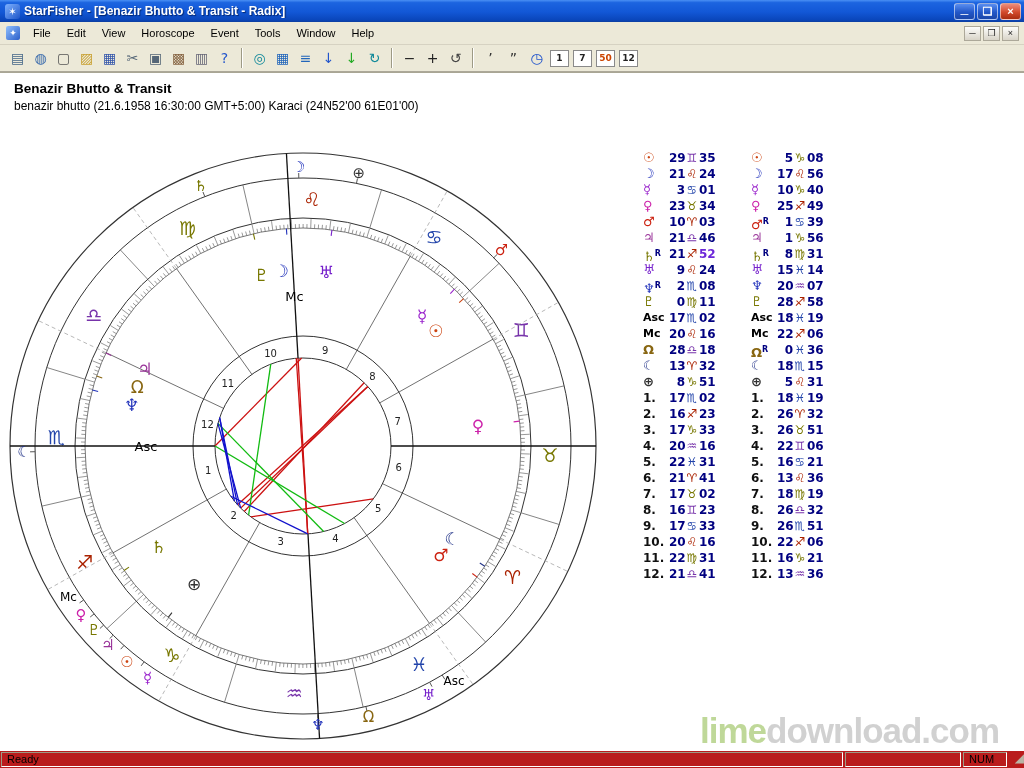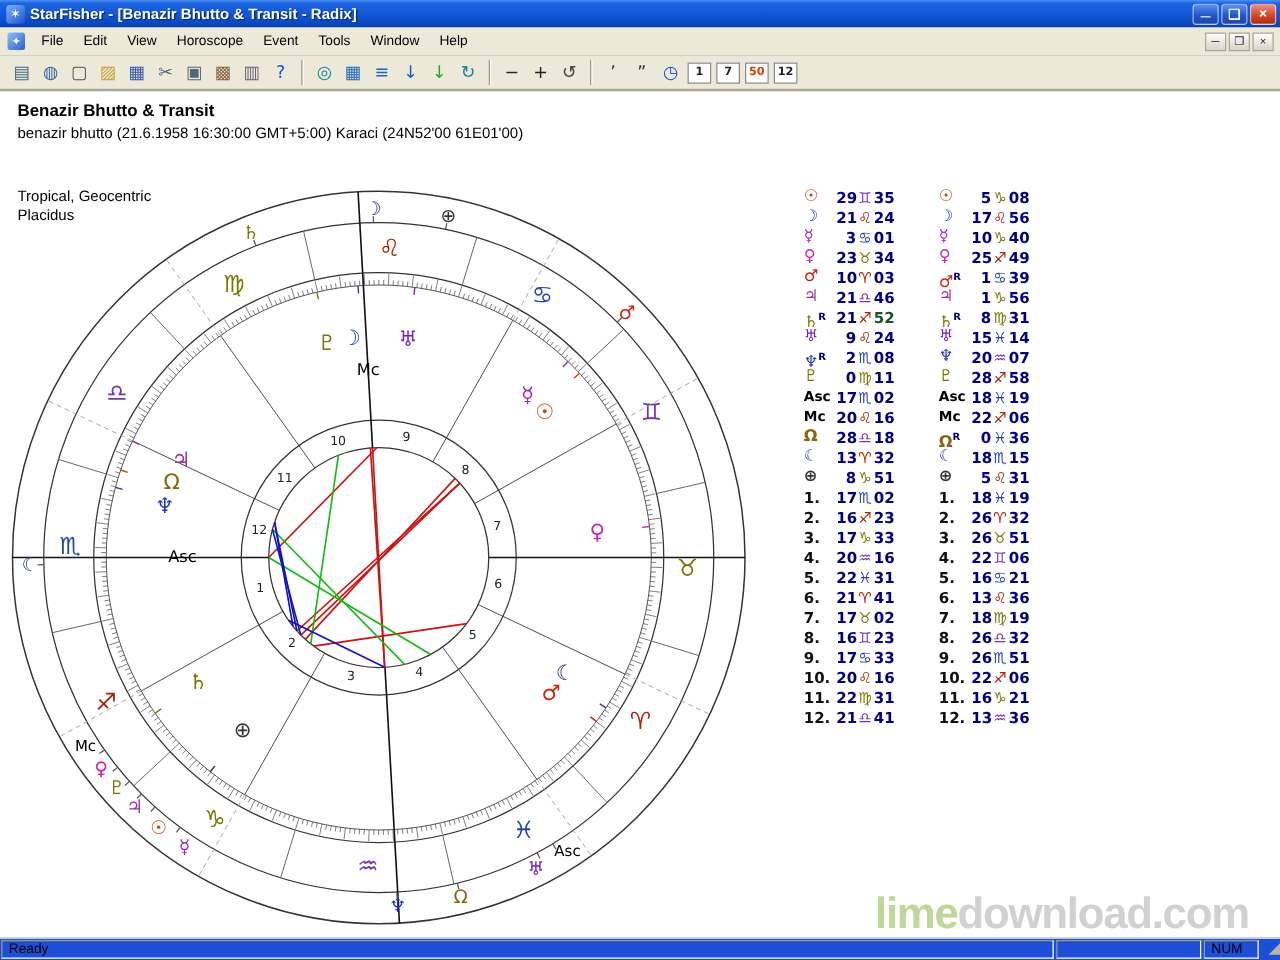--- a/index.html
+++ b/index.html
@@ -60,21 +60,21 @@
   .psign{width:14px;text-align:center;}
   .pmin{width:16px;text-align:left;}
   sup.retro{font-size:8px;vertical-align:super;color:#000080;}
 
   
   .watermark{position:absolute;left:700px;top:638px;z-index:5;font-size:35px;font-weight:bold;
     letter-spacing:-1px;opacity:.9;white-space:nowrap;}
   .wm-lime{color:#b9d48e;} .wm-rest{color:#cdcdcd;}
 
   
-  .statusbar{position:absolute;left:0;top:750px;width:1024px;height:18px;background:#1d4ed8;
+  .statusbar{position:absolute;left:0;top:750px;width:1024px;height:18px;background:#b91c1c;
     border-top:1px solid #fff;display:flex;font-size:11px;color:#000;}
   .sb-panel{border:1px solid;border-color:#9d9a85 #ffffff #ffffff #9d9a85;margin:1px;padding:0 5px;line-height:13px;}
   .sb-ready{flex:1;}
   .sb-mid{width:116px;}
   .sb-num{width:44px;}
   .sb-grip{width:16px;color:#b9b5a5;font-size:12px;line-height:15px;text-align:right;border:none;}
 </style>
 </head>
 <body>
 
@@ -138,24 +138,20 @@
     <div class="tbtn num" style="color: rgb(34, 34, 34);">1</div>
     <div class="tbtn num" style="color: rgb(34, 34, 34);">7</div>
     <div class="tbtn num" style="color: rgb(204, 68, 0);">50</div>
     <div class="tbtn num" style="color: rgb(34, 34, 34);">12</div>
   </div>
 
 <div class="main">
   <div class="chart-title">Benazir Bhutto &amp; Transit</div>
   <div class="chart-line line1">benazir bhutto (21.6.1958 16:30:00 GMT+5:00) Karaci  (24N52'00 61E01'00)</div>
 
-  <div class="info-left">
-    <div>Tropical, Geocentric</div>
-    <div>Placidus</div>
-  </div>
 
   <svg id="wheel" width="600" height="600" viewBox="0 0 600 600">
       <g>
         <circle cx="300" cy="300" r="293" fill="none" stroke="#333" stroke-width="1.2"></circle>
         <circle cx="300" cy="300" r="268" fill="none" stroke="#333" stroke-width="1"></circle>
         <circle cx="300" cy="300" r="228" fill="none" stroke="#333" stroke-width="1"></circle>
         <circle cx="300" cy="300" r="218" fill="none" stroke="#555" stroke-width="0.8"></circle>
         <circle cx="300" cy="300" r="110" fill="none" stroke="#333" stroke-width="1"></circle>
         <circle cx="300" cy="300" r="88" fill="none" stroke="#333" stroke-width="1"></circle>
       </g>
@@ -697,21 +693,21 @@
       <div class="prow">
         <span class="pg" style="color: rgb(153, 51, 153);">♃</span>
         <span class="pdeg" style="color: rgb(0, 0, 128);">21</span>
         <span class="psign" style="color: rgb(119, 51, 170);">♎</span>
         <span class="pmin" style="color: rgb(0, 0, 128);">46</span>
       </div>
       <div class="prow">
         <span class="pg" style="color: rgb(119, 119, 0);">♄<sup class="retro">R</sup></span>
         <span class="pdeg" style="color: rgb(0, 0, 128);">21</span>
         <span class="psign" style="color: rgb(170, 34, 0);">♐</span>
-        <span class="pmin" style="color: #14532d;">52</span>
+        <span class="pmin" style="color: #6d28d9;">52</span>
       </div>
       <div class="prow">
         <span class="pg" style="color: rgb(119, 34, 204);">♅</span>
         <span class="pdeg" style="color: rgb(0, 0, 128);">9</span>
         <span class="psign" style="color: rgb(170, 34, 0);">♌</span>
         <span class="pmin" style="color: rgb(0, 0, 128);">24</span>
       </div>
       <div class="prow">
         <span class="pg" style="color: rgb(34, 51, 187);">♆<sup class="retro">R</sup></span>
         <span class="pdeg" style="color: rgb(0, 0, 128);">2</span>

